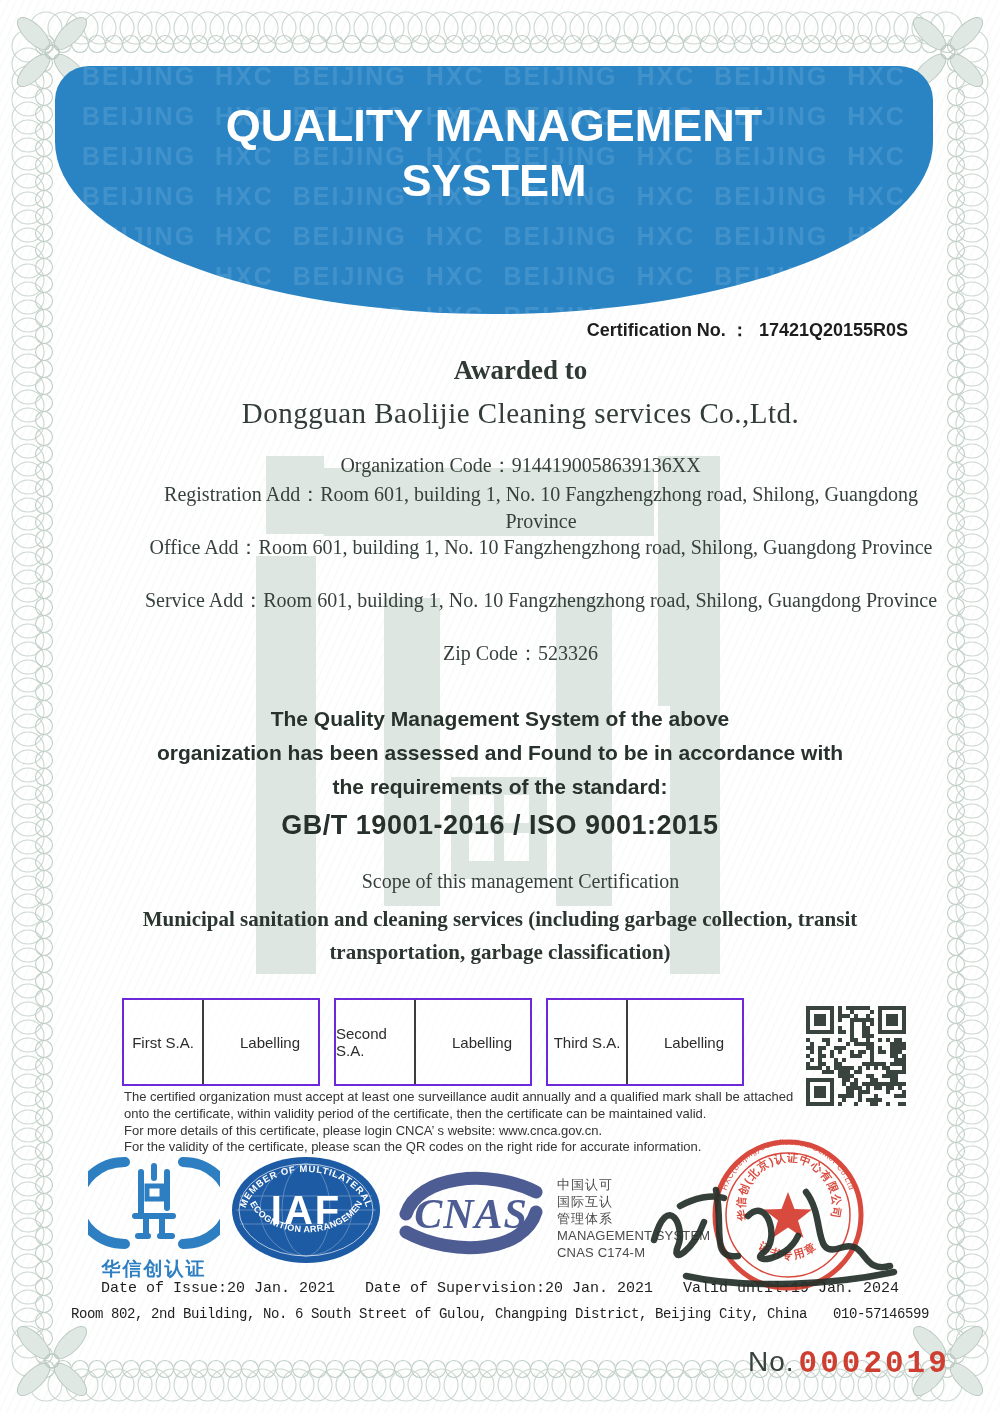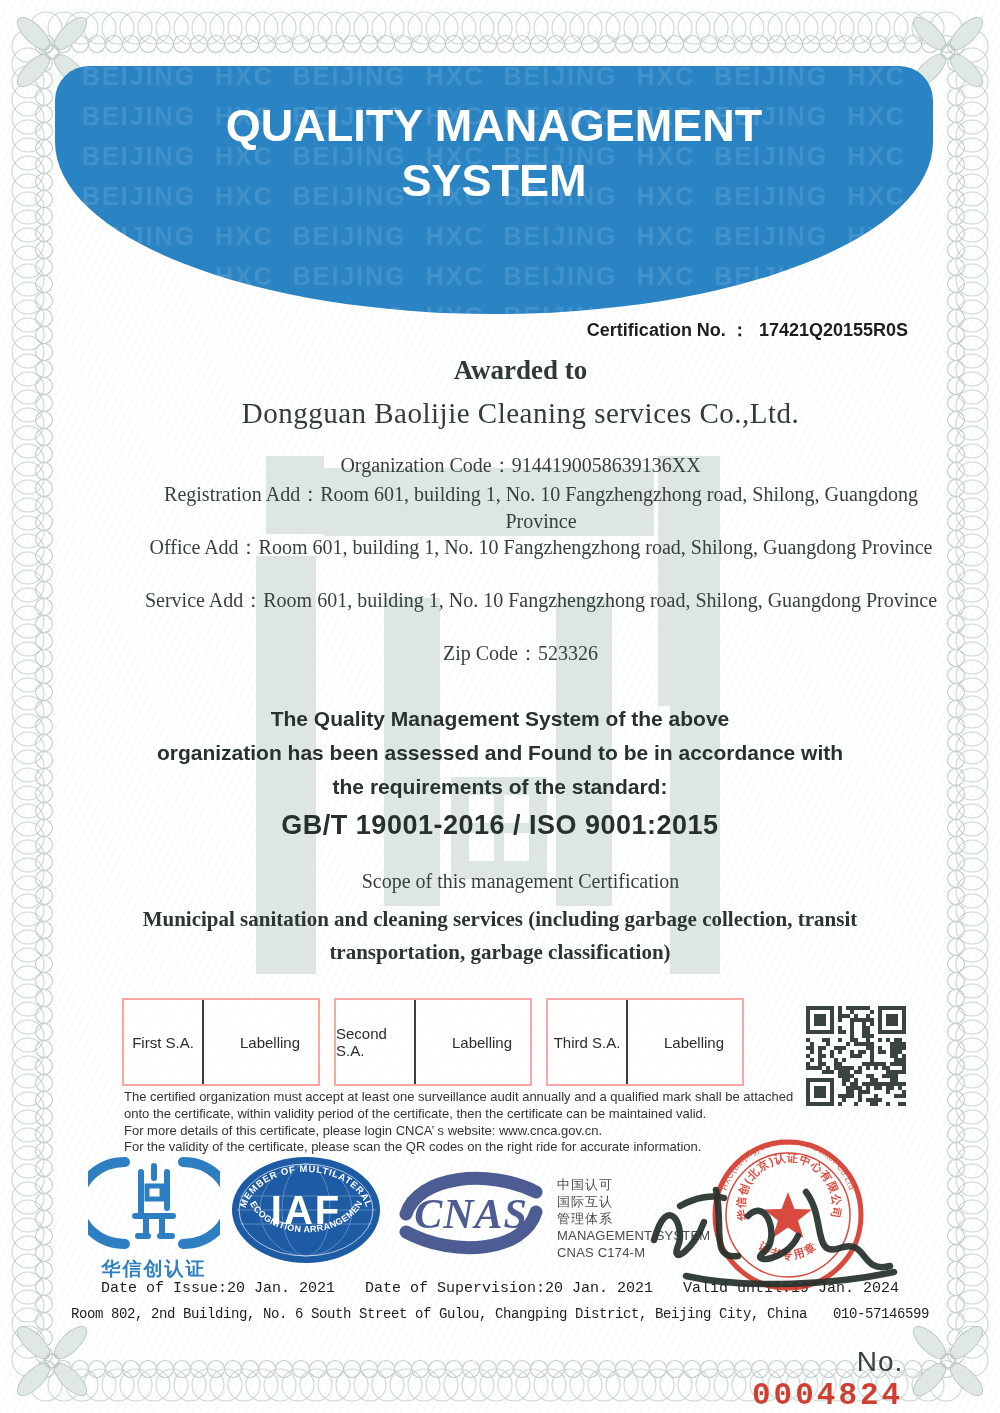--- a/index.html
+++ b/index.html
@@ -43,42 +43,42 @@
   .orgline{top:452px; font-size:20px;}
   .addrline{font-size:20px; line-height:27px; width:812px; left:94px; right:auto;}
   .reg{top:481px;} .office{top:534px;} .service{top:587px;} .zip{top:640px; font-size:20px;}
 
   .statement{top:702px; font-size:21px; font-weight:bold; line-height:34px; color:#28322d;}
   .standard{top:810px; font-size:27px; font-weight:bold; letter-spacing:0.5px; color:#27312c;}
   .scopehead{top:870px; font-size:20px;}
   .scopetext{top:903px; font-size:21px; font-weight:bold; line-height:33px; color:#2c3631; font-family:"Liberation Serif", serif;}
 
   .audit-row{position:absolute; left:122px; top:998px; z-index:2; display:flex; gap:14px;}
-  .audit-box{width:194px; height:84px; border:2px solid #fca5a5; display:flex; background:rgba(255,255,255,0.6);gap:18px;}
+  .audit-box{width:194px; height:84px; border:2px solid #6d28d9; display:flex; background:rgba(255,255,255,0.6);gap:18px;}
   .audit-cell{display:flex; align-items:center; justify-content:center; font-size:15px; color:#2c2c2c;}
   .audit-cell.label{width:78px; border-right:2px solid #3d3d3d;}
   .audit-cell.value{flex:1;}
 
   svg.qr{position:absolute; left:806px; top:1006px; z-index:2;}
 
   .notes{position:absolute; left:124px; top:1089px; z-index:2; font-size:13px; line-height:16.8px; color:#343434;}
 
   .logo-hxc{position:absolute; left:88px; top:1156px; width:132px; z-index:2; text-align:center;}
   .logo-hxc .caption{margin-top:2px; color:#2e7fc2; font-weight:bold; font-size:19px; letter-spacing:2px;}
   .logo-iaf{position:absolute; left:228px; top:1154px; z-index:2;}
   .logo-cnas{position:absolute; left:396px; top:1166px; z-index:2;}
   .accr{position:absolute; left:557px; top:1176px; z-index:2; font-size:13px; line-height:17px; color:#4b4b4b; letter-spacing:1px;}
   .accr .en{letter-spacing:0.2px;}
   svg.seal{position:absolute; left:628px; top:1128px; z-index:3; pointer-events:none;}
 
   .daterow{top:1280px; display:flex; justify-content:center; gap:30px; font-size:15px; color:#1e1e1e;}
   .addressrow{top:1306px; font-size:14px; letter-spacing:-0.4px; color:#1e1e1e;}
   .addressrow .phone{margin-left:26px;}
 
-  .serial{position:absolute; left:748px; top:1346px; z-index:3; display:flex; align-items:flex-end;flex-direction:column;}
+  .serial{position:absolute; left:748px; top:1346px; z-index:3; display:flex; align-items:flex-start;}
   .serial .no{font-size:28px; color:#38423c; letter-spacing:1px;}
   .serial .digits{font-family:"Liberation Mono", monospace; font-size:31px; font-weight:bold; color:#cf3f31; letter-spacing:3px; margin-left:4px;}
 </style>
 </head>
 <body>
 
 <div class="page">
 
   <svg class="lace" id="laceSvg" viewBox="0 0 1000 1413">
       <circle cx="46" cy="28" r="16" fill="none" stroke="#ccd7d0" stroke-width="1.1"></circle>
@@ -1022,16 +1022,16 @@
   <div class="abs mono daterow">
     <span>Date of Issue:20 Jan. 2021</span>
     <span>Date of Supervision:20 Jan. 2021</span>
     <span>Valid until:19 Jan. 2024</span>
   </div>
   <div class="abs mono center addressrow">
     <span>Room 802, 2nd Building, No. 6 South Street of Gulou, Changping District, Beijing City, China</span><span class="phone">010-57146599</span>
   </div>
   <div class="serial">
     <span class="no">No.</span>
-    <span class="digits">0004824</span>
+    <span class="digits">0002019</span>
   </div>
 
 </div>
 
 </body></html>

